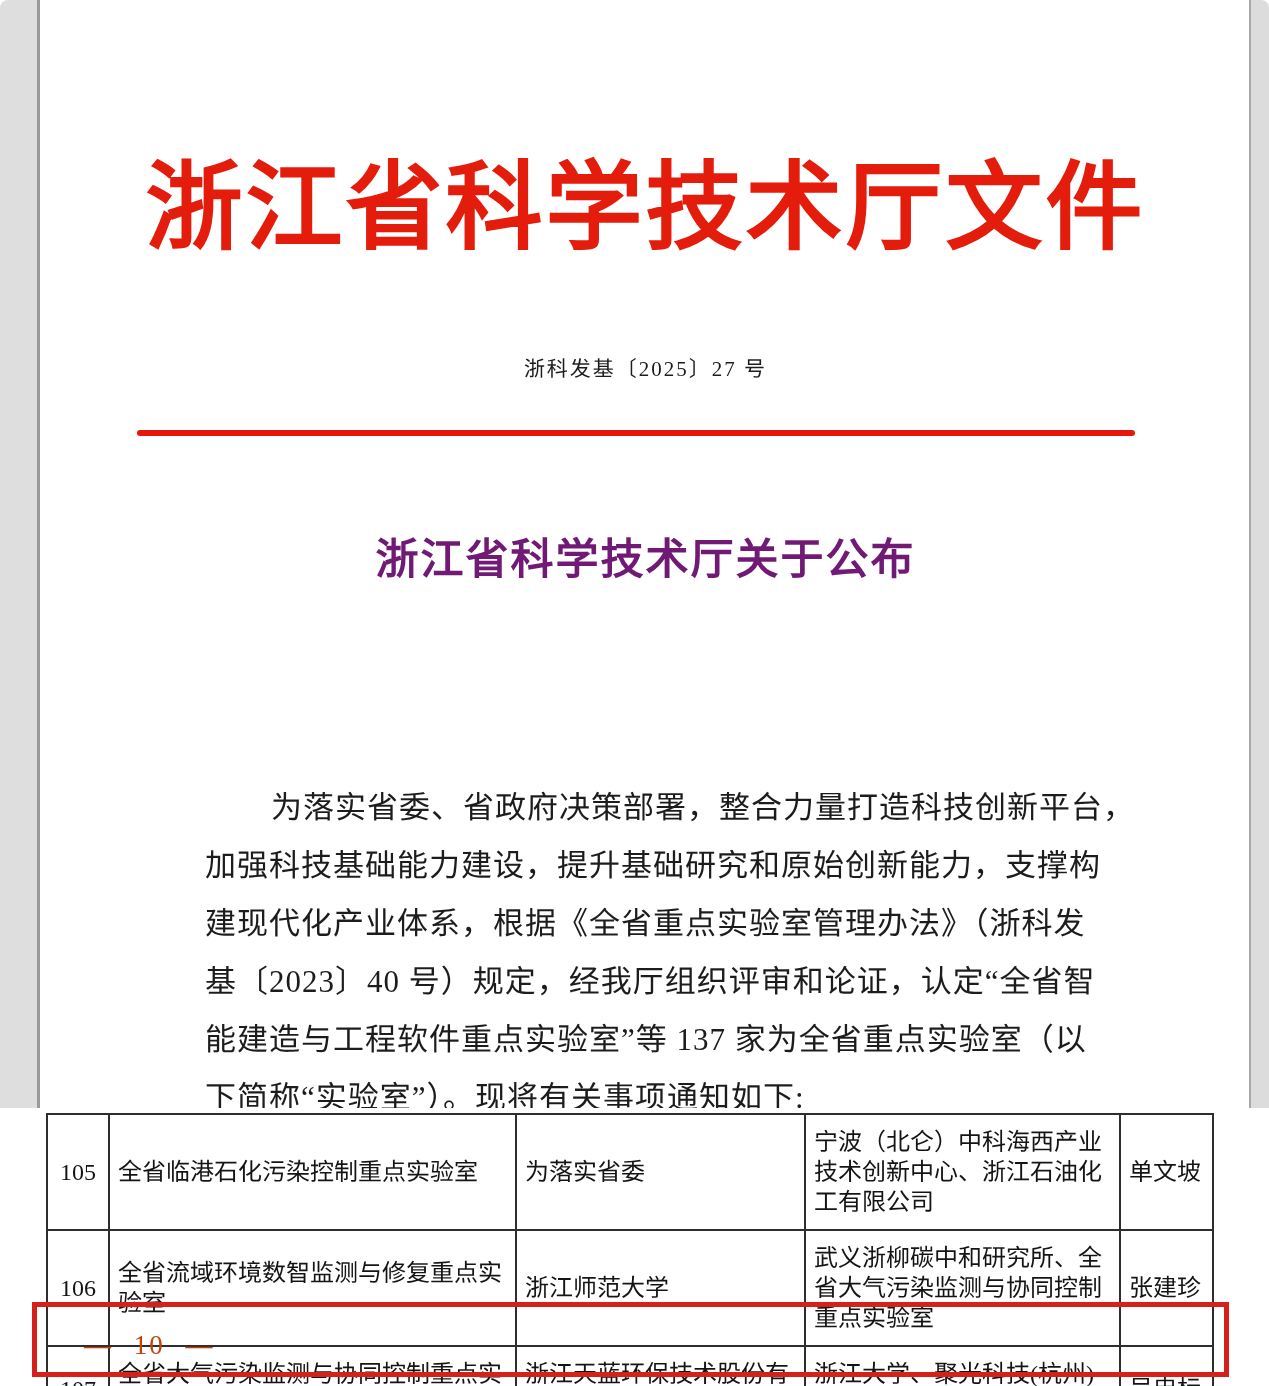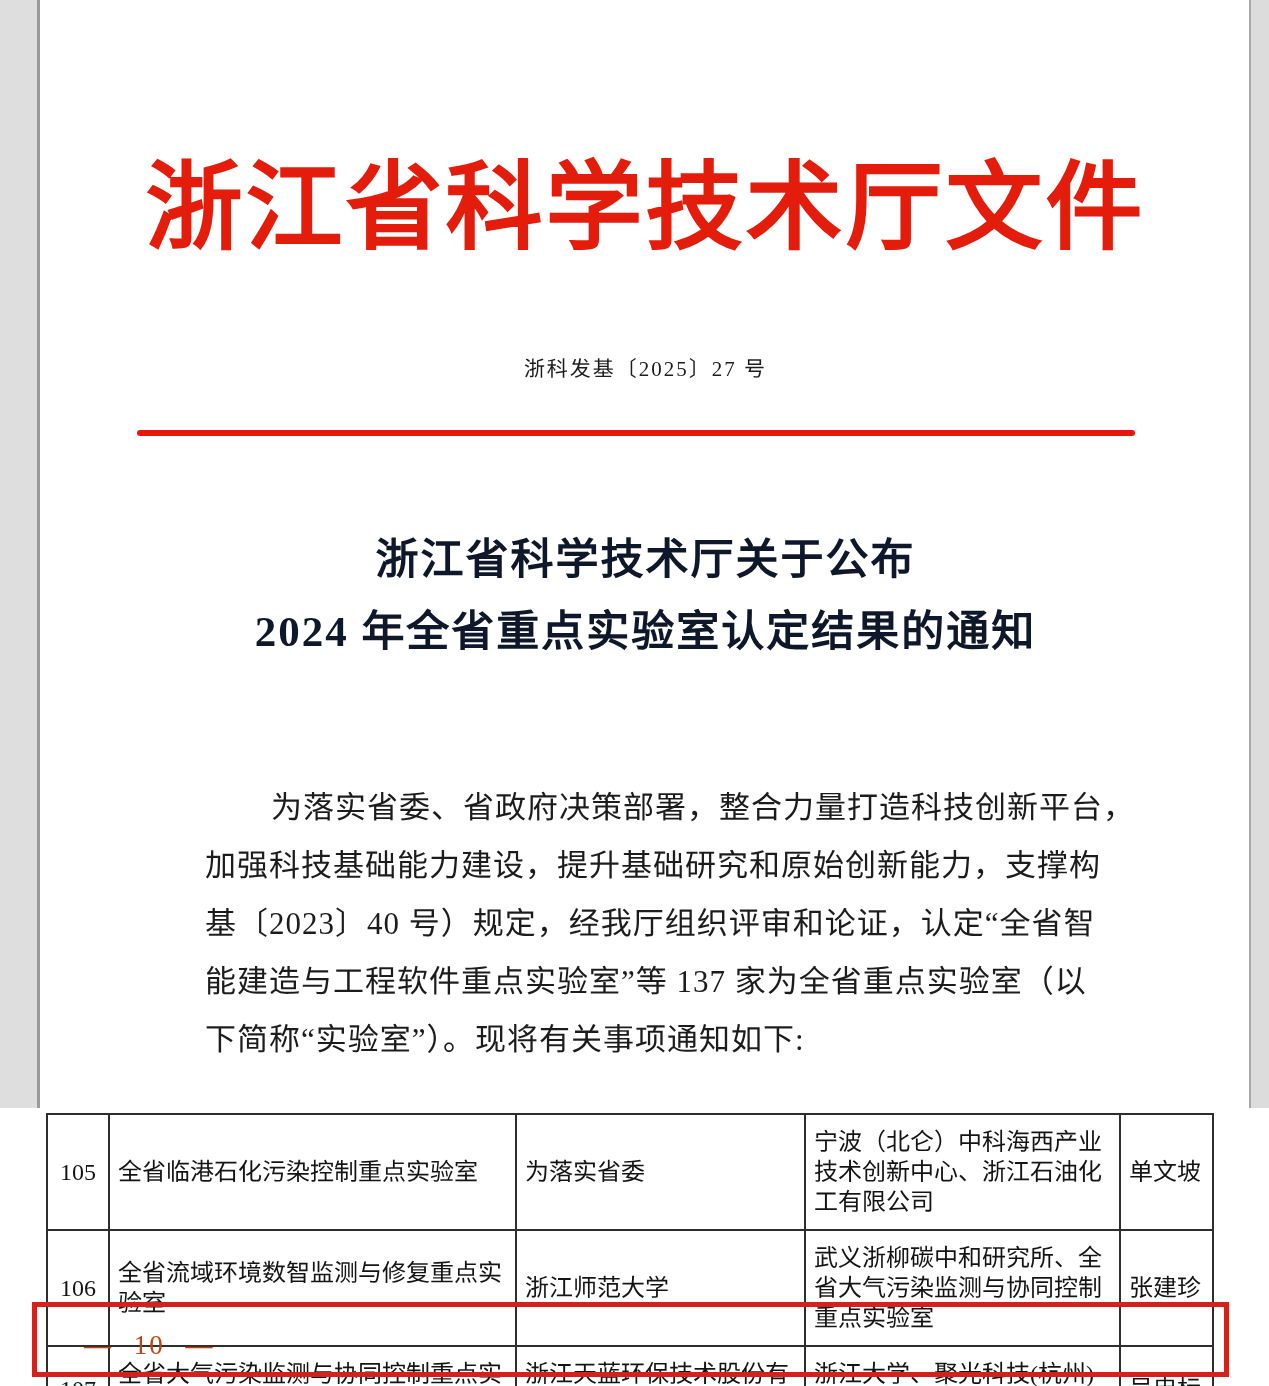--- a/index.html
+++ b/index.html
@@ -8,20 +8,21 @@
     font-family: "Liberation Serif", "DejaVu Serif", serif;
     color: #1c1c1c;
     -webkit-font-smoothing: antialiased;
   }
   .page {
     position: relative;
     width: 1269px;
     height: 1386px;
     background: #ffffff;
     overflow: hidden;
+    border-radius: 8px;
   }
   
   .edge-left {
     position: absolute; left: 0; top: 0; width: 40px; height: 1113px;
     background: #dedede; border-right: 3px solid #9a9a9a;
   }
   .edge-right {
     position: absolute; left: 1249px; top: 0; width: 20px; height: 1113px;
     background: #dcdcdc; border-left: 2px solid #a8a8a8;
   }
@@ -42,21 +43,21 @@
   .red-rule {
     position: absolute; left: 137px; top: 430px; width: 998px; height: 6px;
     background: #e8170b; border-radius: 3px;
   }
   
   .doc-title {
     position: absolute; left: 42px; top: 524px; width: 1207px;
     text-align: center;
     font-size: 43px; font-weight: 700; letter-spacing: 2px;
     line-height: 72px;
-    color: #0f172a;
+    color: #701a75;
   }
   
   .salutation {
     position: absolute; left: 205px; top: 722px; width: 940px;
     font-size: 32px; line-height: 44px; letter-spacing: 1px;
     color: #1c1c1c;
   }
   .body-text {
     position: absolute; left: 205px; top: 779px; width: 940px;
     font-size: 31px; line-height: 58px; letter-spacing: 1px;
@@ -112,27 +113,27 @@
   <div class="edge-right"></div>
 
   <div class="header-title">浙江省科学技术厅文件</div>
 
   <div class="doc-number">浙科发基〔2025〕27 号</div>
 
   <div class="red-rule"></div>
 
   <div class="doc-title">
     <div class="title-line">浙江省科学技术厅关于公布</div>
-    <div class="title-line">2024 年全省重点实验室认定结果的通知</div>
   </div>
 
 
   <div class="body-text">
     <div class="line indent">为落实省委、省政府决策部署，整合力量打造科技创新平台，</div>
     <div class="line">加强科技基础能力建设，提升基础研究和原始创新能力，支撑构</div>
+    <div class="line">建现代化产业体系，根据《全省重点实验室管理办法》（浙科发</div>
     <div class="line">基〔2023〕40 号）规定，经我厅组织评审和论证，认定“全省智</div>
     <div class="line">能建造与工程软件重点实验室”等 137 家为全省重点实验室（以</div>
     <div class="line">下简称“实验室”）。现将有关事项通知如下:</div>
   </div>
 
   <div class="table-section">
     <div class="table-wrap" id="table-wrap">
       <table class="result-table">
         <colgroup>
           <col style="width:62px">

